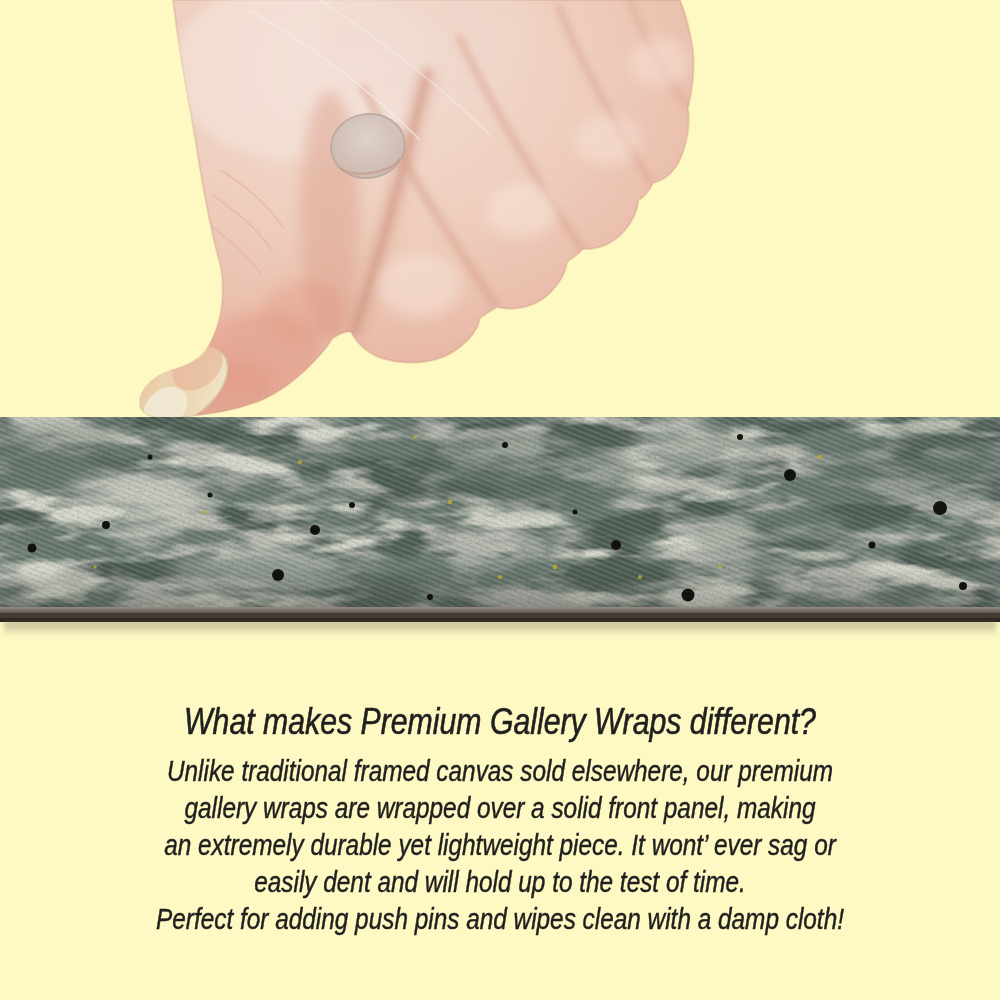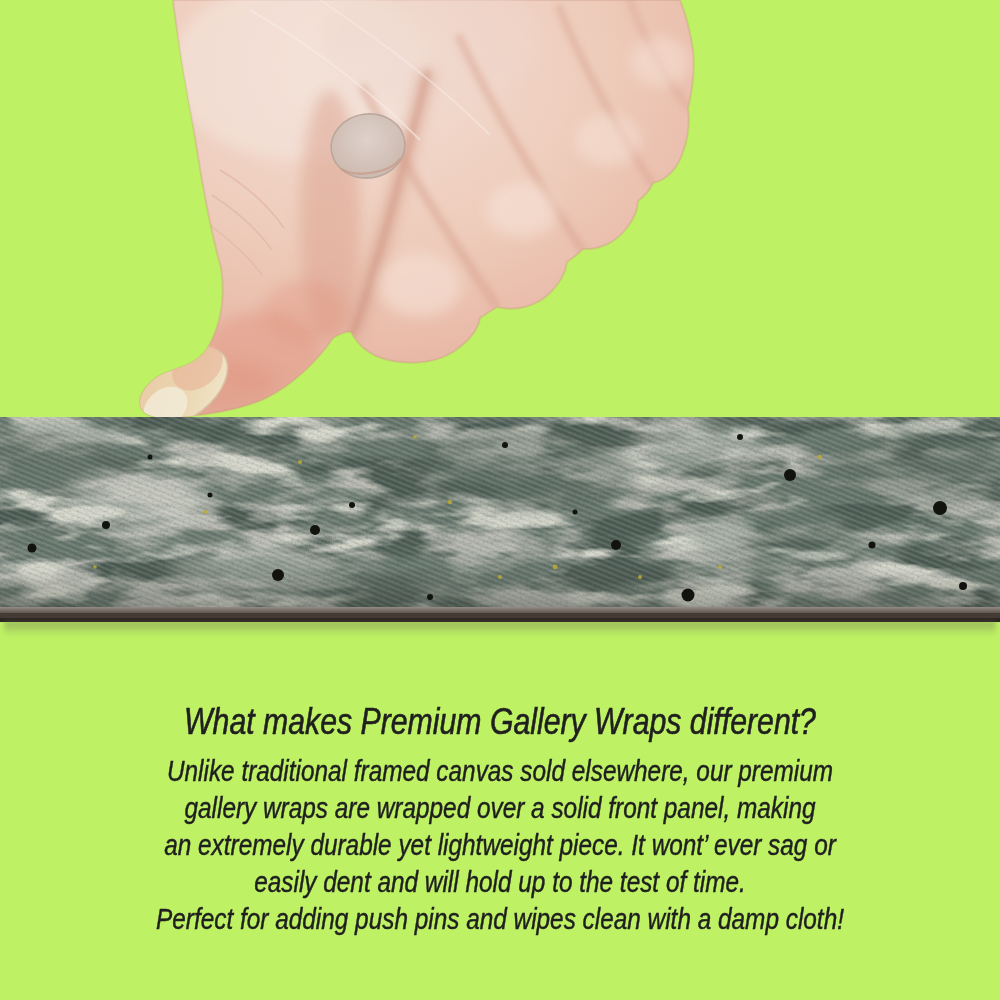--- a/index.html
+++ b/index.html
@@ -1,17 +1,17 @@
 <!DOCTYPE html>
 <html><head>
 <meta charset="utf-8">
 <style>
   html,body{margin:0;padding:0;background:#ffffff;}
   .stage{
-    position:relative;width:1000px;height:1000px;background:#bef264;overflow:hidden;
+    position:relative;width:1000px;height:1000px;background:#fef9c3;overflow:hidden;
     font-family:"Liberation Sans", sans-serif;
   }
   
   .hand-svg{position:absolute;top:0;left:0;width:1000px;height:422px;display:block;}
   
   .strip-svg{position:absolute;top:417px;left:0;width:1000px;height:205px;display:block;}
   .strip-shadow{
     position:absolute;top:621px;left:4px;width:992px;height:15px;
     background:linear-gradient(to bottom, rgba(96,88,78,0.42), rgba(96,88,78,0.0));
     filter:blur(2.5px);

